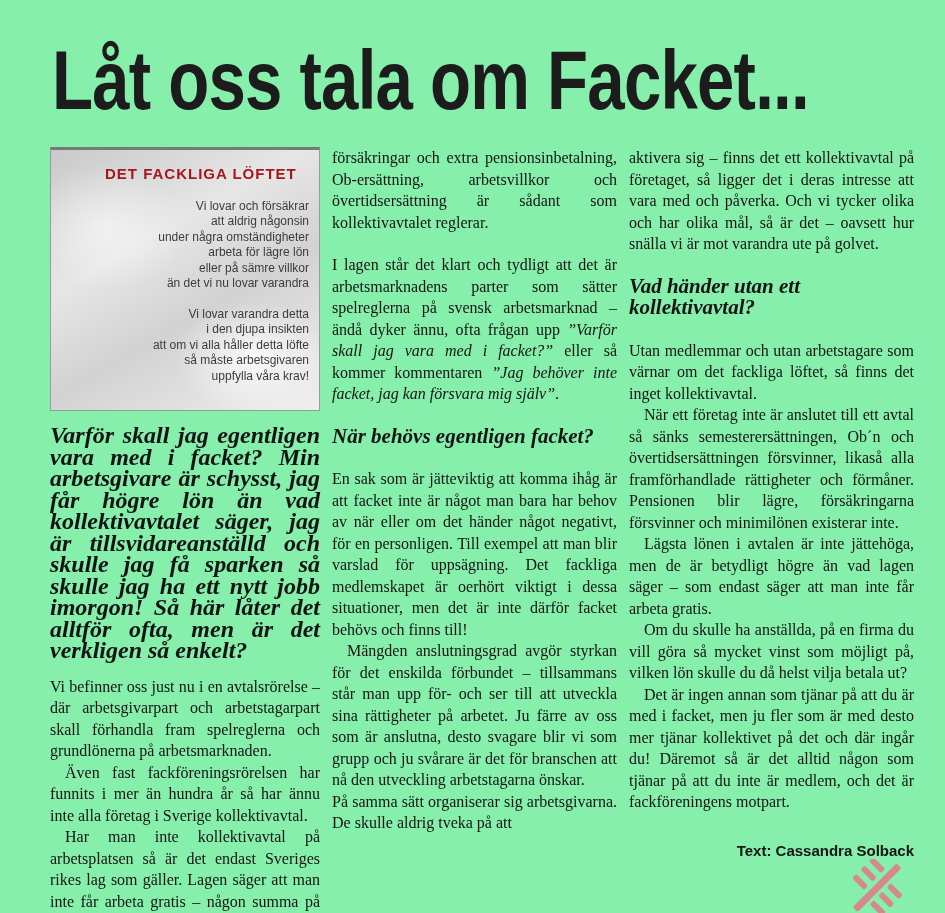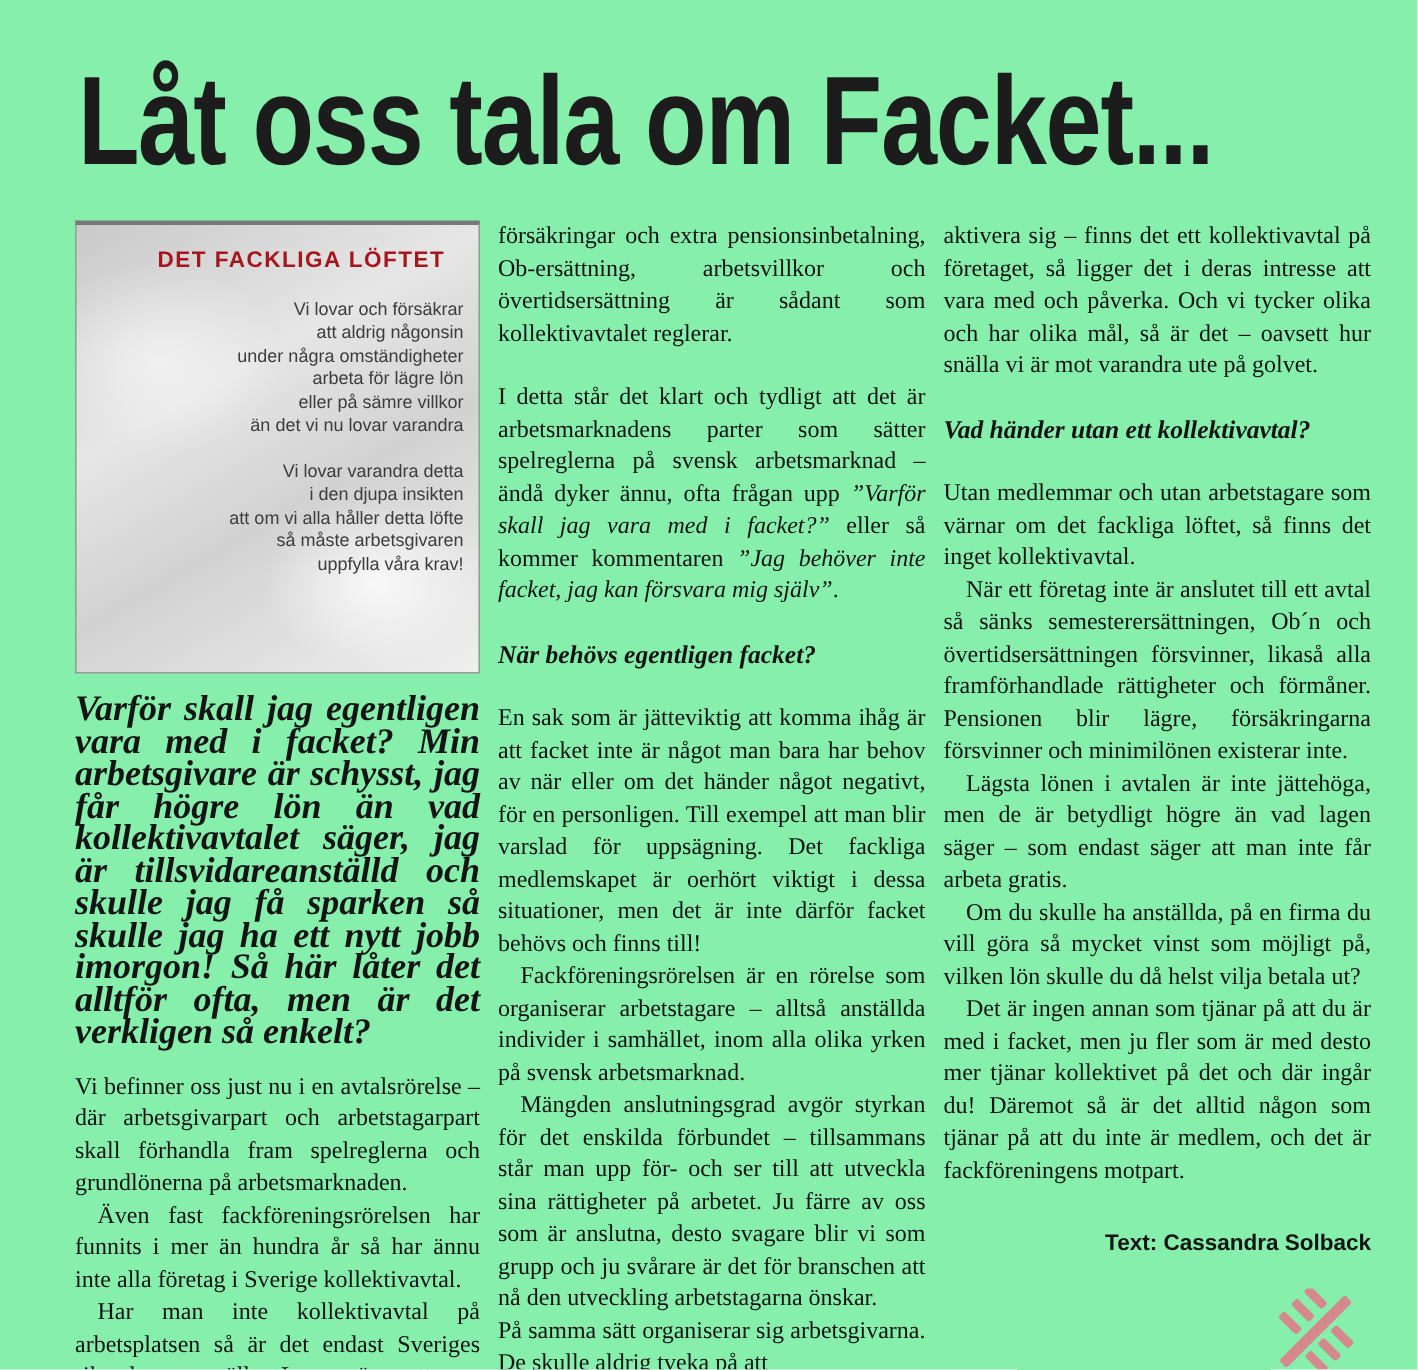--- a/index.html
+++ b/index.html
@@ -30,21 +30,21 @@
     left:50px;top:147px;
     width:864px;
     display:grid;
     grid-template-columns:270px 285px 285px;
     column-gap:12px;
   }
   .col{font-size:16px;line-height:21.5px;text-align:justify;}
   
   .promise-box{
     box-sizing:border-box;
-    width:270px;height:302px;
+    width:270px;height:264px;
     margin-bottom:14px;
     padding:13px 10px 10px 54px;
     border:1px solid #9a9a9a;
     border-top:3px solid #787878;
     background:
       radial-gradient(110px 80px at 75% 80%, rgba(255,255,255,.8), rgba(255,255,255,0) 70%),
       radial-gradient(120px 90px at 20% 30%, rgba(255,255,255,.55), rgba(255,255,255,0) 70%),
       linear-gradient(150deg,#c9c9c9 0%,#e6e6e6 35%,#d2d2d2 60%,#efefef 100%);
     font-family:"Liberation Sans", sans-serif;
     text-align:left;
@@ -72,21 +72,21 @@
     font-style:italic;
     font-size:24px;
     line-height:21.5px;
     text-align:justify;
   }
   p.body{margin:0;}
   p.gap{margin-top:21px;}
   p.indent{text-indent:15px;}
   .subhead{
     margin:21px 0;
-    font-size:17px;
+    font-size:21px;
     font-weight:700;
     font-style:italic;
     line-height:21.5px;
     text-align:left;
   }
   em{font-style:italic;}
   .byline{
     margin-top:27px;
     text-align:right;
     font-family:"Liberation Sans", sans-serif;
@@ -127,24 +127,23 @@
       </div>
       <p class="intro">Varför skall jag egentligen vara med i facket? Min arbetsgivare är schysst, jag får högre lön än vad kollektivavtalet säger, jag är tillsvidareanställd och skulle jag få sparken så skulle jag ha ett nytt jobb imorgon! Så här låter det alltför ofta, men är det verkligen så enkelt?</p>
       <p class="body">Vi befinner oss just nu i en avtalsrörelse – där arbetsgivarpart och arbetstagarpart skall förhandla fram spelreglerna och grundlönerna på arbetsmarknaden.</p>
       <p class="body indent">Även fast fackföreningsrörelsen har funnits i mer än hundra år så har ännu inte alla företag i Sverige kollektivavtal.</p>
       <p class="body indent">Har man inte kollektivavtal på arbetsplatsen så är det endast Sveriges rikes lag som gäller. Lagen säger att man inte får arbeta gratis – någon summa på lägsta lön finns inte.</p>
       <p class="body indent">Lagen säger också hur länge du får arbeta innan du skall ha rast, arbetslängd per vecka och dygn. Arbetstidsförkortning, reglering av arbetstid,</p>
     </div>
 
     <div class="col">
       <p class="body">försäkringar och extra pensionsinbetalning, Ob-ersättning, arbetsvillkor och övertidsersättning är sådant som kollektivavtalet reglerar.</p>
-      <p class="body gap"><span>I detta står det klart och tydligt att det är arbetsmarknadens parter som sätter spelreglerna på svensk arbetsmarknad – ändå dyker ännu, ofta frågan upp </span><em>”Varför skall jag vara med i facket?”</em><span> eller så kommer kommentaren </span><em>”Jag behöver inte facket, jag kan försvara mig själv”</em><span>.</span></p>
+      <p class="body gap"><span>I lagen står det klart och tydligt att det är arbetsmarknadens parter som sätter spelreglerna på svensk arbetsmarknad – ändå dyker ännu, ofta frågan upp </span><em>”Varför skall jag vara med i facket?”</em><span> eller så kommer kommentaren </span><em>”Jag behöver inte facket, jag kan försvara mig själv”</em><span>.</span></p>
       <h2 class="subhead">När behövs egentligen facket?</h2>
       <p class="body">En sak som är jätteviktig att komma ihåg är att facket inte är något man bara har behov av när eller om det händer något negativt, för en personligen. Till exempel att man blir varslad för uppsägning. Det fackliga medlemskapet är oerhört viktigt i dessa situationer, men det är inte därför facket behövs och finns till!</p>
-      <p class="body indent">Fackföreningsrörelsen är en rörelse som organiserar arbetstagare – alltså anställda individer i samhället, inom alla olika yrken på svensk arbetsmarknad.</p>
       <p class="body indent">Mängden anslutningsgrad avgör styrkan för det enskilda förbundet – tillsammans står man upp för- och ser till att utveckla sina rättigheter på arbetet. Ju färre av oss som är anslutna, desto svagare blir vi som grupp och ju svårare är det för branschen att nå den utveckling arbetstagarna önskar.</p>
       <p class="body">På samma sätt organiserar sig arbetsgivarna. De skulle aldrig tveka på att</p>
     </div>
 
     <div class="col">
       <p class="body">aktivera sig – finns det ett kollektivavtal på företaget, så ligger det i deras intresse att vara med och påverka. Och vi tycker olika och har olika mål, så är det – oavsett hur snälla vi är mot varandra ute på golvet.</p>
       <h2 class="subhead">Vad händer utan ett kollektivavtal?</h2>
       <p class="body">Utan medlemmar och utan arbetstagare som värnar om det fackliga löftet, så finns det inget kollektivavtal.</p>
       <p class="body indent">När ett företag inte är anslutet till ett avtal så sänks semesterersättningen, Ob´n och övertidsersättningen försvinner, likaså alla framförhandlade rättigheter och förmåner. Pensionen blir lägre, försäkringarna försvinner och minimilönen existerar inte.</p>
       <p class="body indent">Lägsta lönen i avtalen är inte jättehöga, men de är betydligt högre än vad lagen säger – som endast säger att man inte får arbeta gratis.</p>

